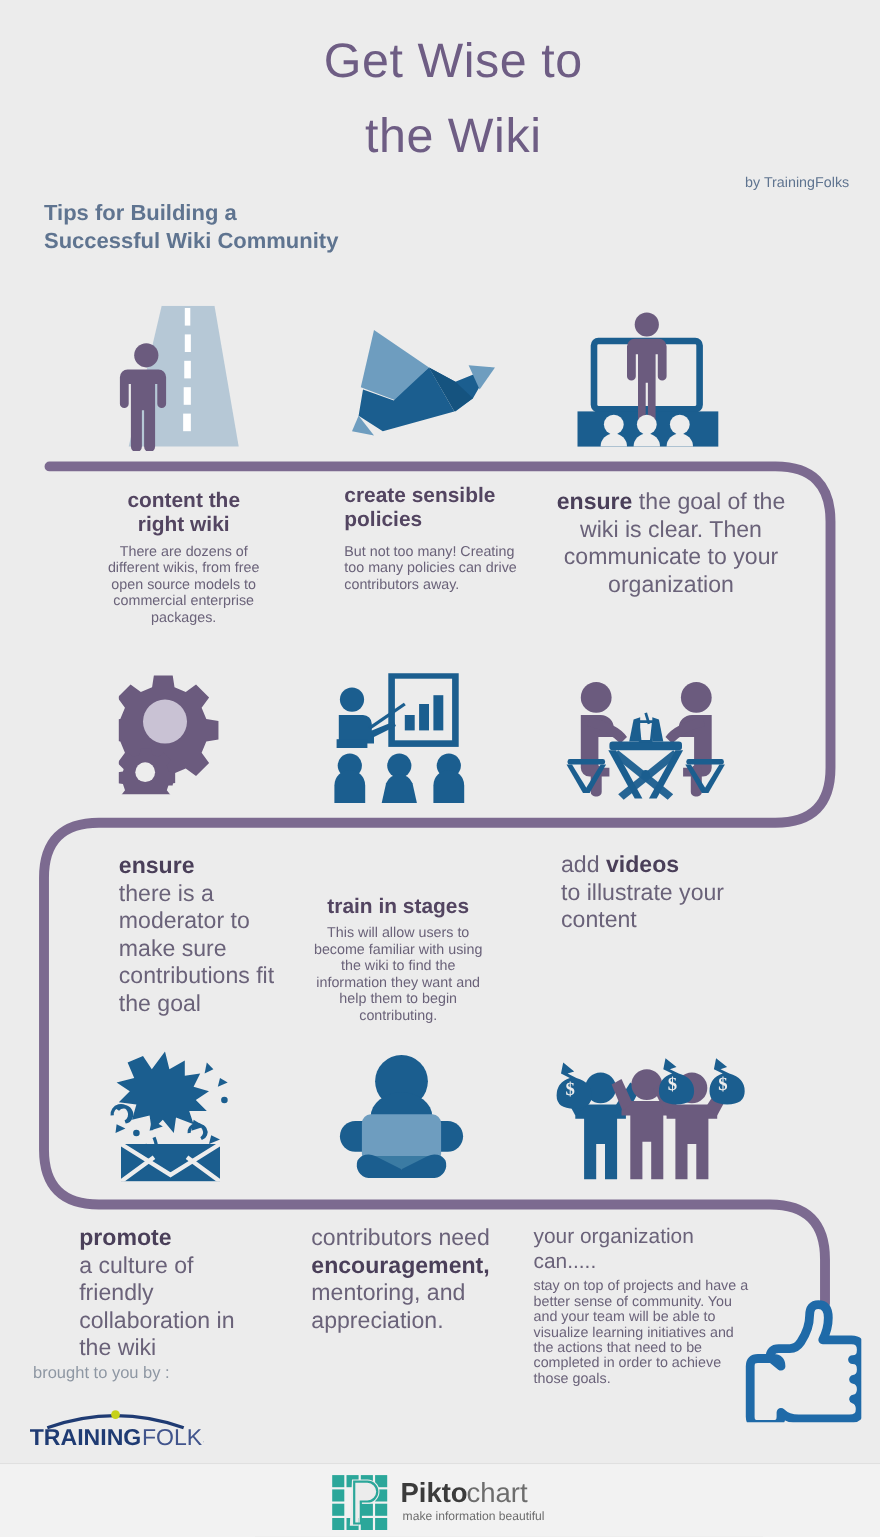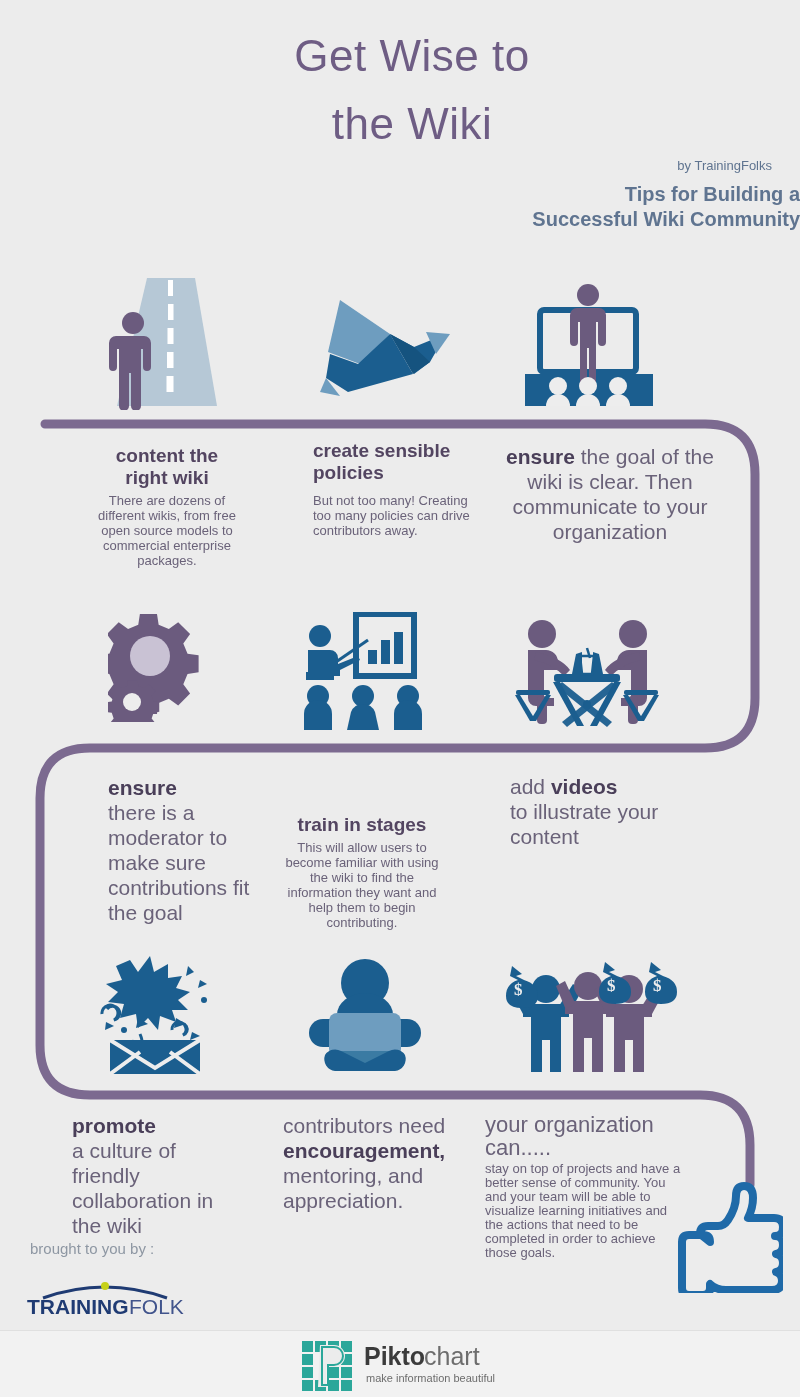--- a/index.html
+++ b/index.html
@@ -24,21 +24,21 @@
     color: #6e5d84;
     letter-spacing: 0.5px;
     padding-left: 24px;
   }
   .byline {
     position: absolute; right: 28px; top: 158px;
     font-size: 13px; color: #5f7490; font-weight: 400;
   }
   .subtitle {
     position: absolute; left: 0; top: 182px; width: 800px;
-    text-align: right;
+    text-align: left;
     font-size: 20px; line-height: 25px;
     color: #5f7490;
     font-weight: 600;
     padding-left: 40px;
   }
 
   
   .snake {
     position: absolute; left: 0; top: 0;
     width: 800px; height: 1397px;
@@ -305,21 +305,21 @@
 
   <div class="blurb left big" style="left:72px; top:1113px; width:160px;">
     <div class="head"><b>promote</b><br><span>a culture of friendly collaboration in the wiki</span></div>
   </div>
 
   <div class="blurb left big" style="left:283px; top:1113px; width:180px;">
     <div class="head"><span>contributors need</span><br><b>encouragement,</b><br><span>mentoring, and appreciation.</span></div>
   </div>
 
   <div class="blurb left" style="left:485px; top:1113px; width:200px;">
-    <div class="head" style="font-size:22px; line-height:23px; font-weight:400; color:#6a6279;">
+    <div class="head" style="font-size:19px; line-height:23px; font-weight:400; color:#6a6279;">
       <span>your organization</span><br>
       <span>can.....</span>
     </div>
     <div class="body" style="margin-top:3px; line-height:14px;">stay on top of projects and have a better sense of community. You and your team will be able to visualize learning initiatives and the actions that need to be completed in order to achieve those goals.</div>
   </div>
 
   <svg class="icon-box" style="left:668px; top:1178px; width:115px; height:115px;" viewBox="0 0 115 115">
     <path d="M32 56 q0 -8 8 -8 h10 q6 0 10 -6 q8 -12 8 -24 q0 -10 8 -10 q9 0 9 12 q0 10 -5 20 h26 q9 0 9 9 q0 9 -8 9 q8 0 8 9 q0 8 -7 9 q7 1 7 9 q0 8 -7 9 q6 2 6 9 q0 9 -10 9 h-46 q-10 0 -16 -6 v4 q0 7 -7 7 h-14 q-7 0 -7 -7 v-46 q0 -7 7 -7 h14 q7 0 7 7 z" fill="none" stroke="#1f6aa8" stroke-width="8" stroke-linejoin="round"></path>
   </svg>
 

